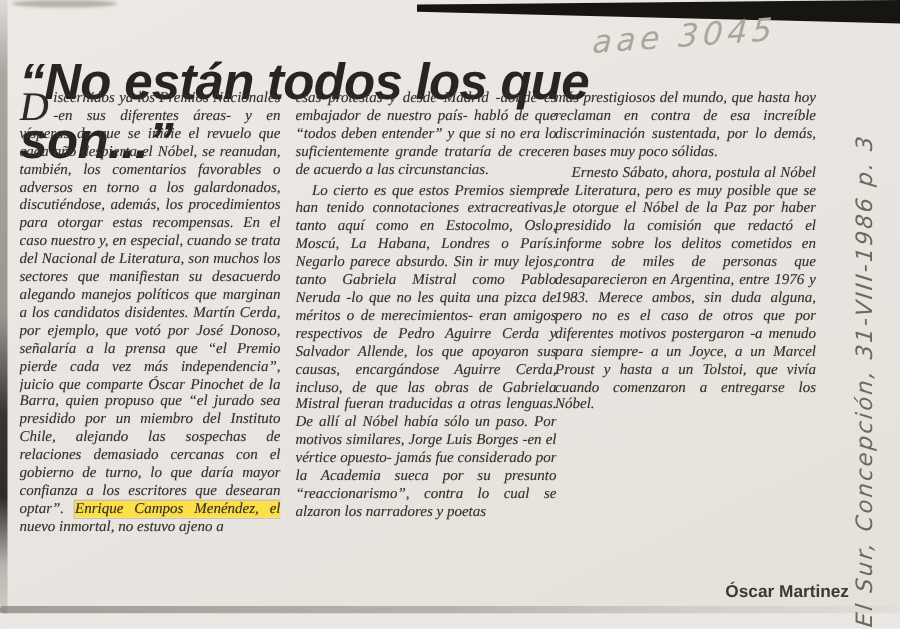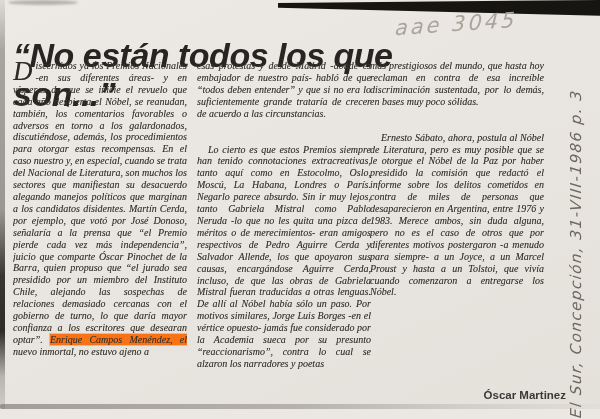--- a/index.html
+++ b/index.html
@@ -76,30 +76,30 @@
     text-align:justify;
     font-style:italic;
     font-size:10px; line-height:11.9px;
     color:#37332d;
     text-shadow:0 0 0.5px rgba(55,51,45,0.45);
   }
   .col-1 { left:13px; }
   .col-2 { left:197px; }
   .col-3 { left:370px; }
   .col p { margin:0; }
-  .col p + p { margin-top:24px; text-indent:11px; }
+  .col p + p { margin-top:2px; text-indent:11px; }
 
   .dropcap {
     float:left;
     font-size:27px; line-height:21px;
     padding:1px 3px 0 0;
     color:#2e2b26;
   }
   .highlight {
-    background:#f97316;
+    background:#fde047;
     box-shadow:0 0 0 1px #c7c3bc;
   }
 
   .byline {
     position:absolute; left:380px; top:389px; width:186px;
     text-align:right;
     font-family:"Liberation Sans", sans-serif;
     font-weight:bold; font-size:11.5px;
     color:#3b3936;
   }

